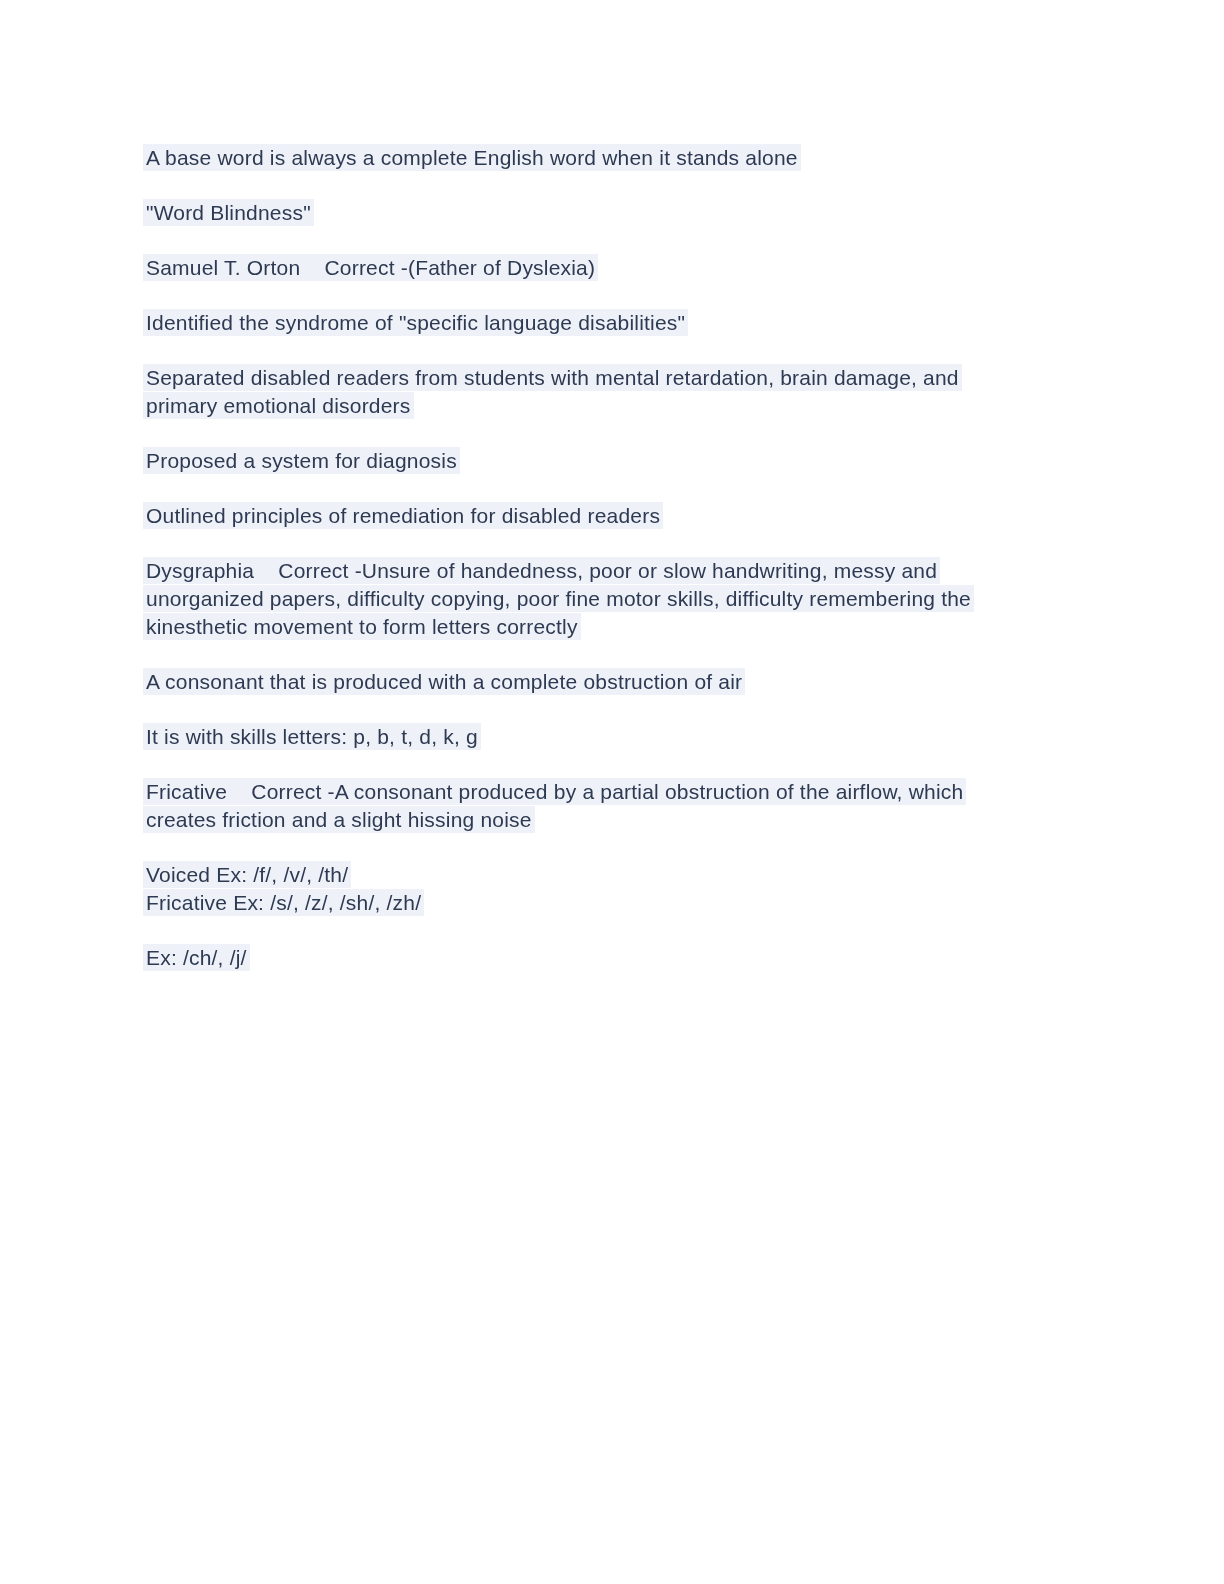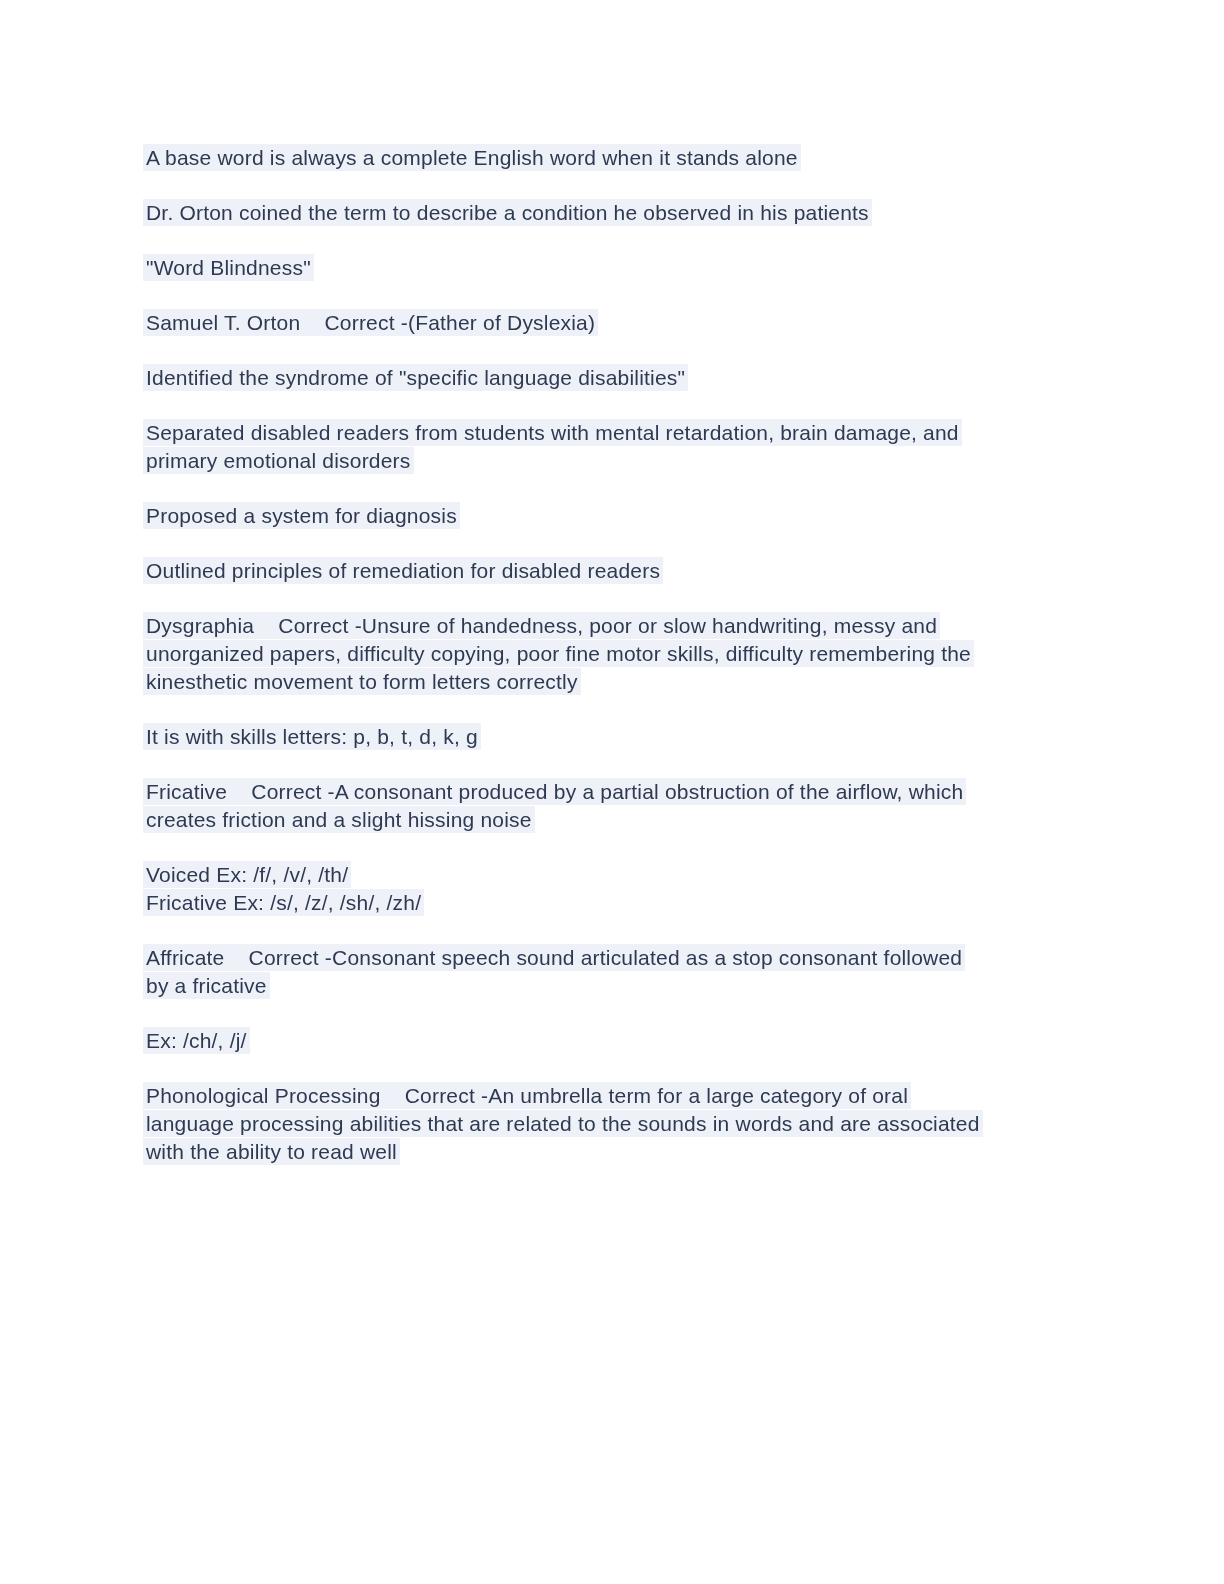--- a/index.html
+++ b/index.html
@@ -42,36 +42,31 @@
     box-decoration-break: clone;
     -webkit-box-decoration-break: clone;
   }
 </style>
 </head>
 <body>
 
 <div class="page">
   <div class="content">
     <p class="doc-line"><span class="hl">A base word is always a complete English word when it stands alone</span></p>
-    <p class="doc-line"><span class="hl">Dr. Orton coined the term to describe a condition he observed in his patients</span></p>
     <p class="doc-line"><span class="hl">"Word Blindness"</span></p>
     <p class="doc-line"><span class="hl">Samuel T. Orton    Correct -(Father of Dyslexia)</span></p>
     <p class="doc-line"><span class="hl">Identified the syndrome of "specific language disabilities"</span></p>
     <p class="doc-line"><span class="hl">Separated disabled readers from students with mental retardation, brain damage, and
 primary emotional disorders</span></p>
     <p class="doc-line"><span class="hl">Proposed a system for diagnosis</span></p>
     <p class="doc-line"><span class="hl">Outlined principles of remediation for disabled readers</span></p>
     <p class="doc-line"><span class="hl">Dysgraphia    Correct -Unsure of handedness, poor or slow handwriting, messy and
 unorganized papers, difficulty copying, poor fine motor skills, difficulty remembering the
 kinesthetic movement to form letters correctly</span></p>
+    <p class="doc-line"><span class="hl">A consonant that is produced with a complete obstruction of air</span></p>
     <p class="doc-line"><span class="hl">It is with skills letters: p, b, t, d, k, g</span></p>
     <p class="doc-line"><span class="hl">Fricative    Correct -A consonant produced by a partial obstruction of the airflow, which
 creates friction and a slight hissing noise</span></p>
     <p class="doc-line"><span class="hl">Voiced Ex: /f/, /v/, /th/
 Fricative Ex: /s/, /z/, /sh/, /zh/</span></p>
-    <p class="doc-line"><span class="hl">Affricate    Correct -Consonant speech sound articulated as a stop consonant followed
-by a fricative</span></p>
     <p class="doc-line"><span class="hl">Ex: /ch/, /j/</span></p>
-    <p class="doc-line"><span class="hl">Phonological Processing    Correct -An umbrella term for a large category of oral
-language processing abilities that are related to the sounds in words and are associated
-with the ability to read well</span></p>
   </div>
 </div>
 
 </body></html>

